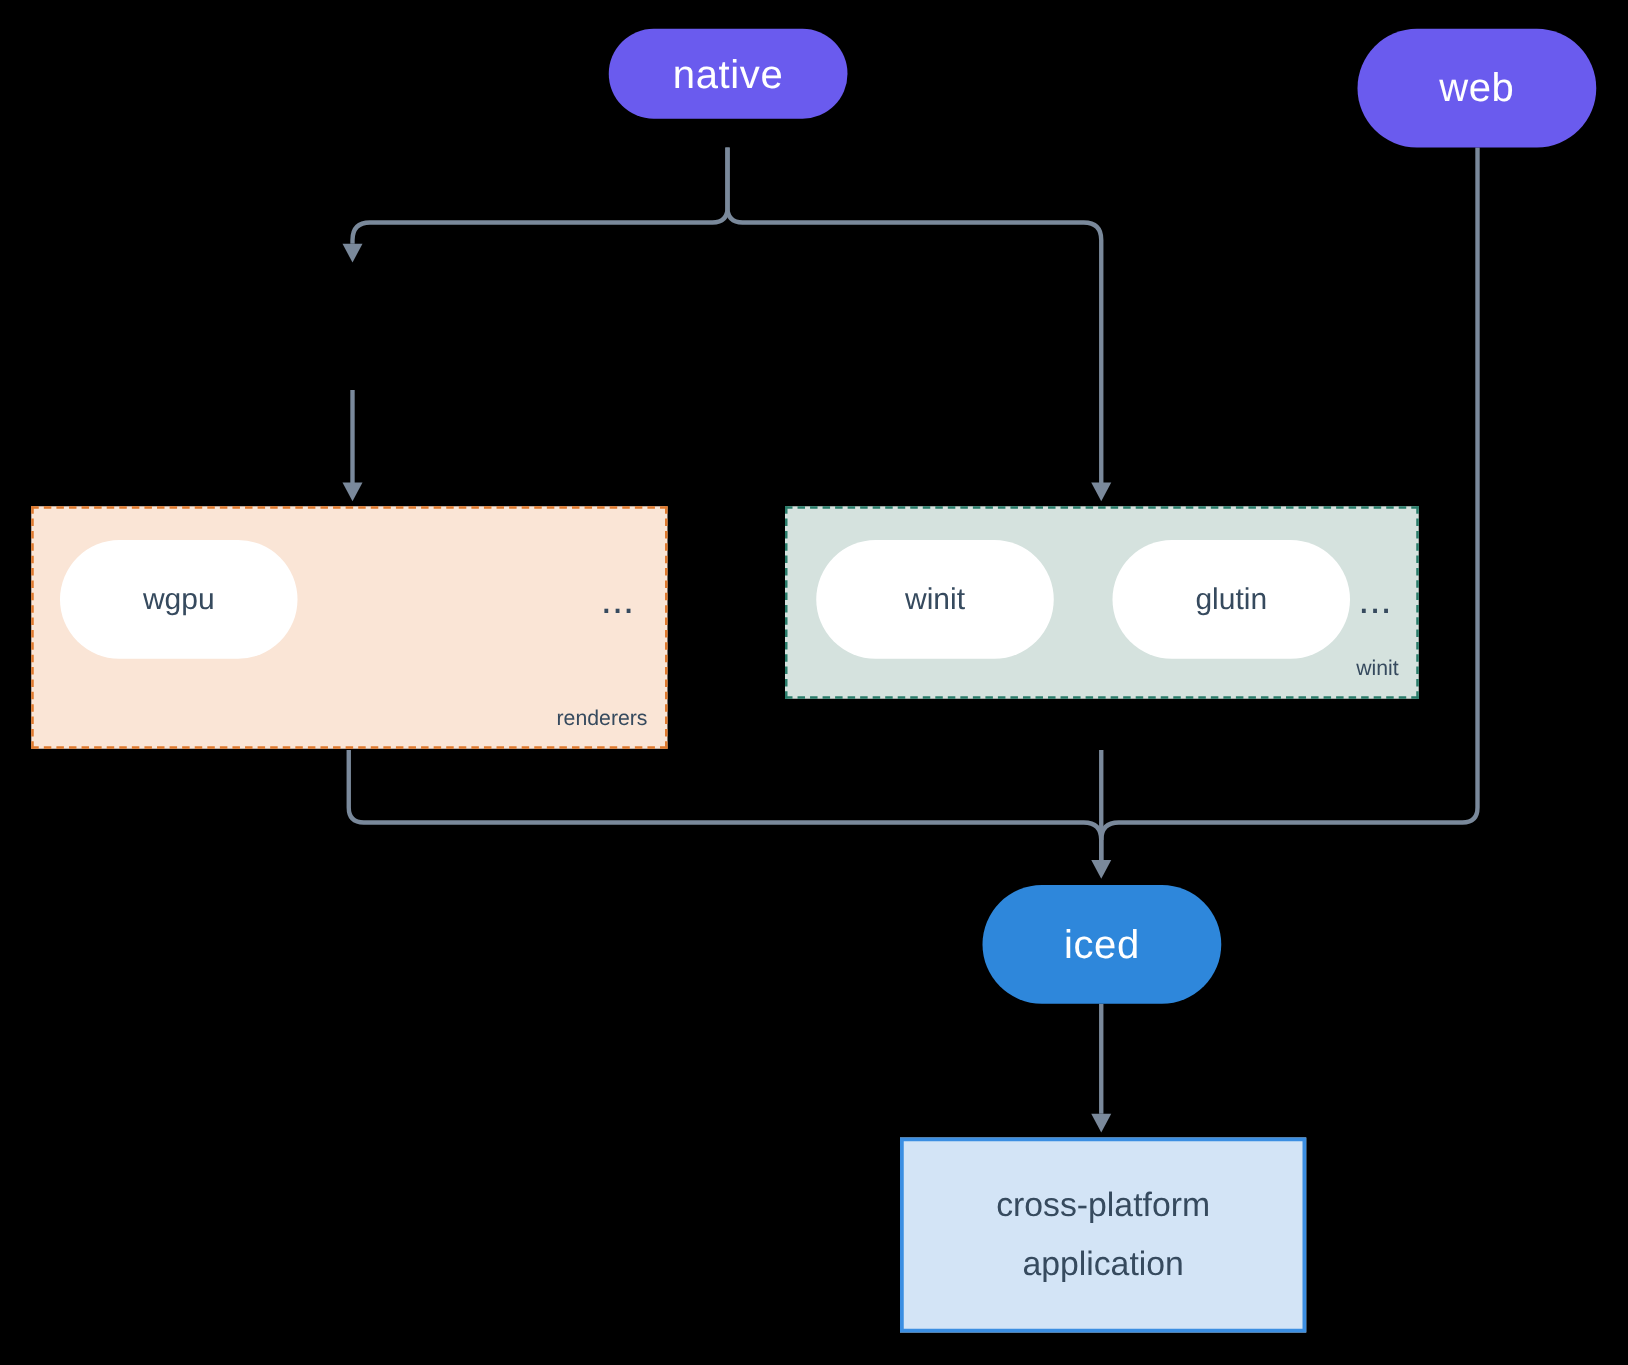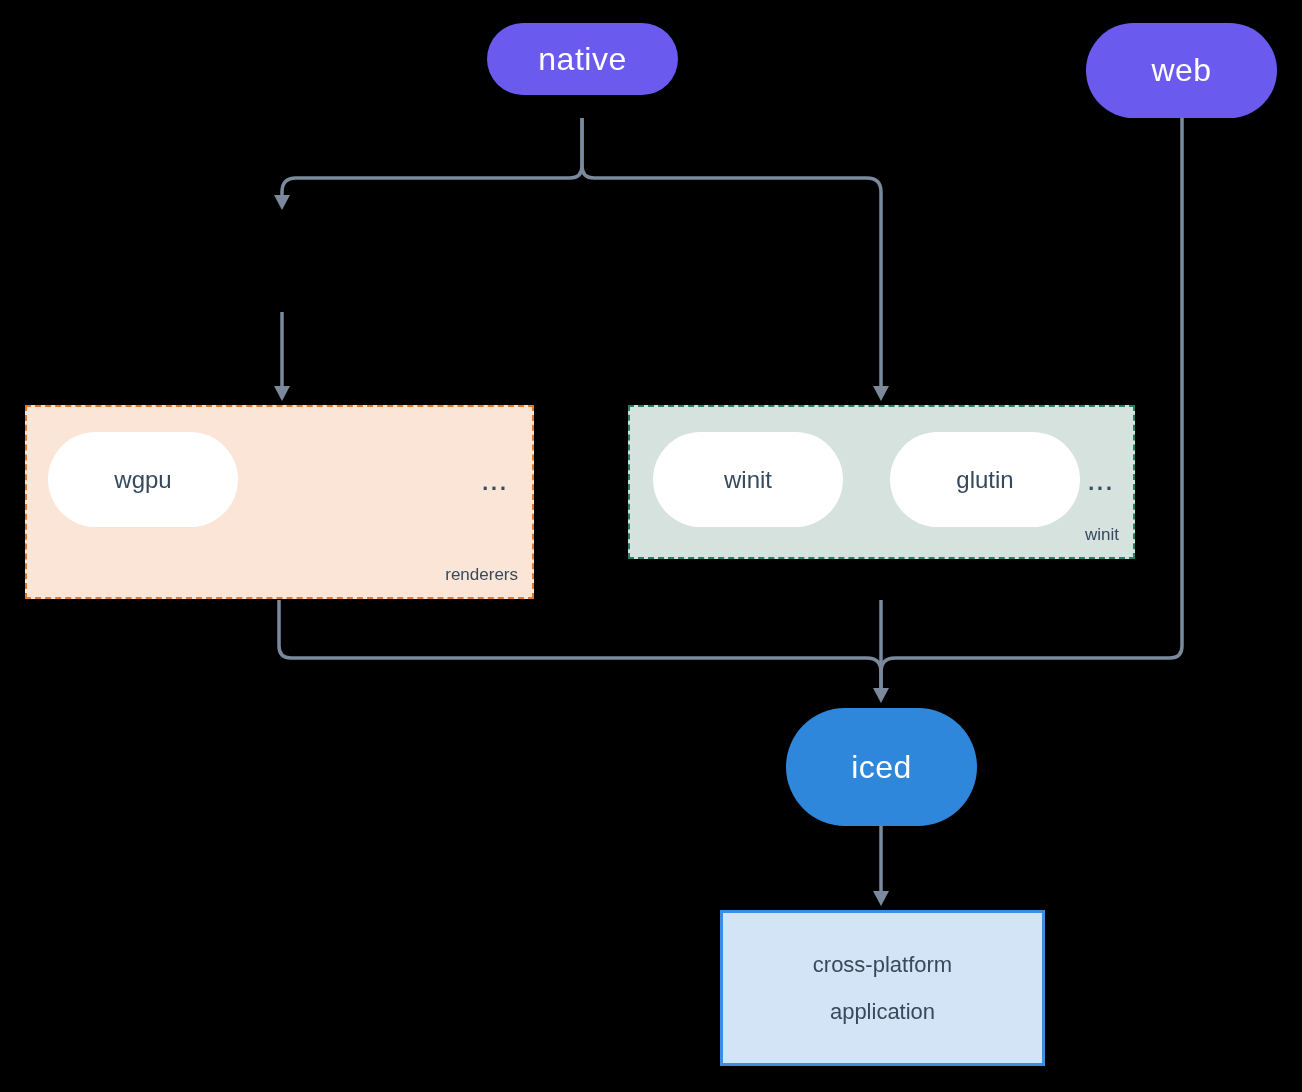--- a/index.html
+++ b/index.html
@@ -35,21 +35,21 @@
     align-items: center;
     justify-content: center;
     border-radius: 999px;
     font-size: 32px;
     color: #ffffff;
     letter-spacing: 0.5px;
   }
   #node-native   { left: 487px;  top: 23px;  width: 191px; height: 72px; background: var(--purple, #6A5BEE); }
   #node-web      { left: 1086px; top: 23px;  width: 191px; height: 95px; background: var(--purple, #6A5BEE); text-align: center; }
   #node-graphics { left: 187px;  top: 216px; width: 191px; height: 96px; background: var(--orange, #E2863A); }
-  #node-iced     { left: 786px;  top: 708px; width: 191px; height: 118px; background: var(--blue, #2E87DB); }
+  #node-iced     { left: 786px;  top: 708px; width: 191px; height: 95px; background: var(--blue, #2E87DB); }
 
   .group {
     position: absolute;
     box-sizing: border-box;
   }
   #group-renderers {
     left: 25px; top: 405px; width: 509px; height: 194px;
     background: var(--renderers-fill, #FAE5D6);
     border: 2.5px dashed var(--renderers-border, #E07A2E);
   }
@@ -95,21 +95,21 @@
   #node-app {
     position: absolute;
     left: 720px; top: 910px; width: 325px; height: 156px;
     box-sizing: border-box;
     background: var(--app-fill, #D3E4F6);
     border: 3.5px solid var(--app-border, #3B8EE2);
     display: flex;
     flex-direction: column;
     align-items: center;
     justify-content: center;
-    font-size: 22px;
+    font-size: 27px;
     line-height: 47px;
     color: var(--ink, #364A5E);
   }
 </style>
 </head>
 <body>
 
 <div class="canvas">
 
   <svg class="connectors" viewBox="0 0 1302 1092" xmlns="http://www.w3.org/2000/svg">

